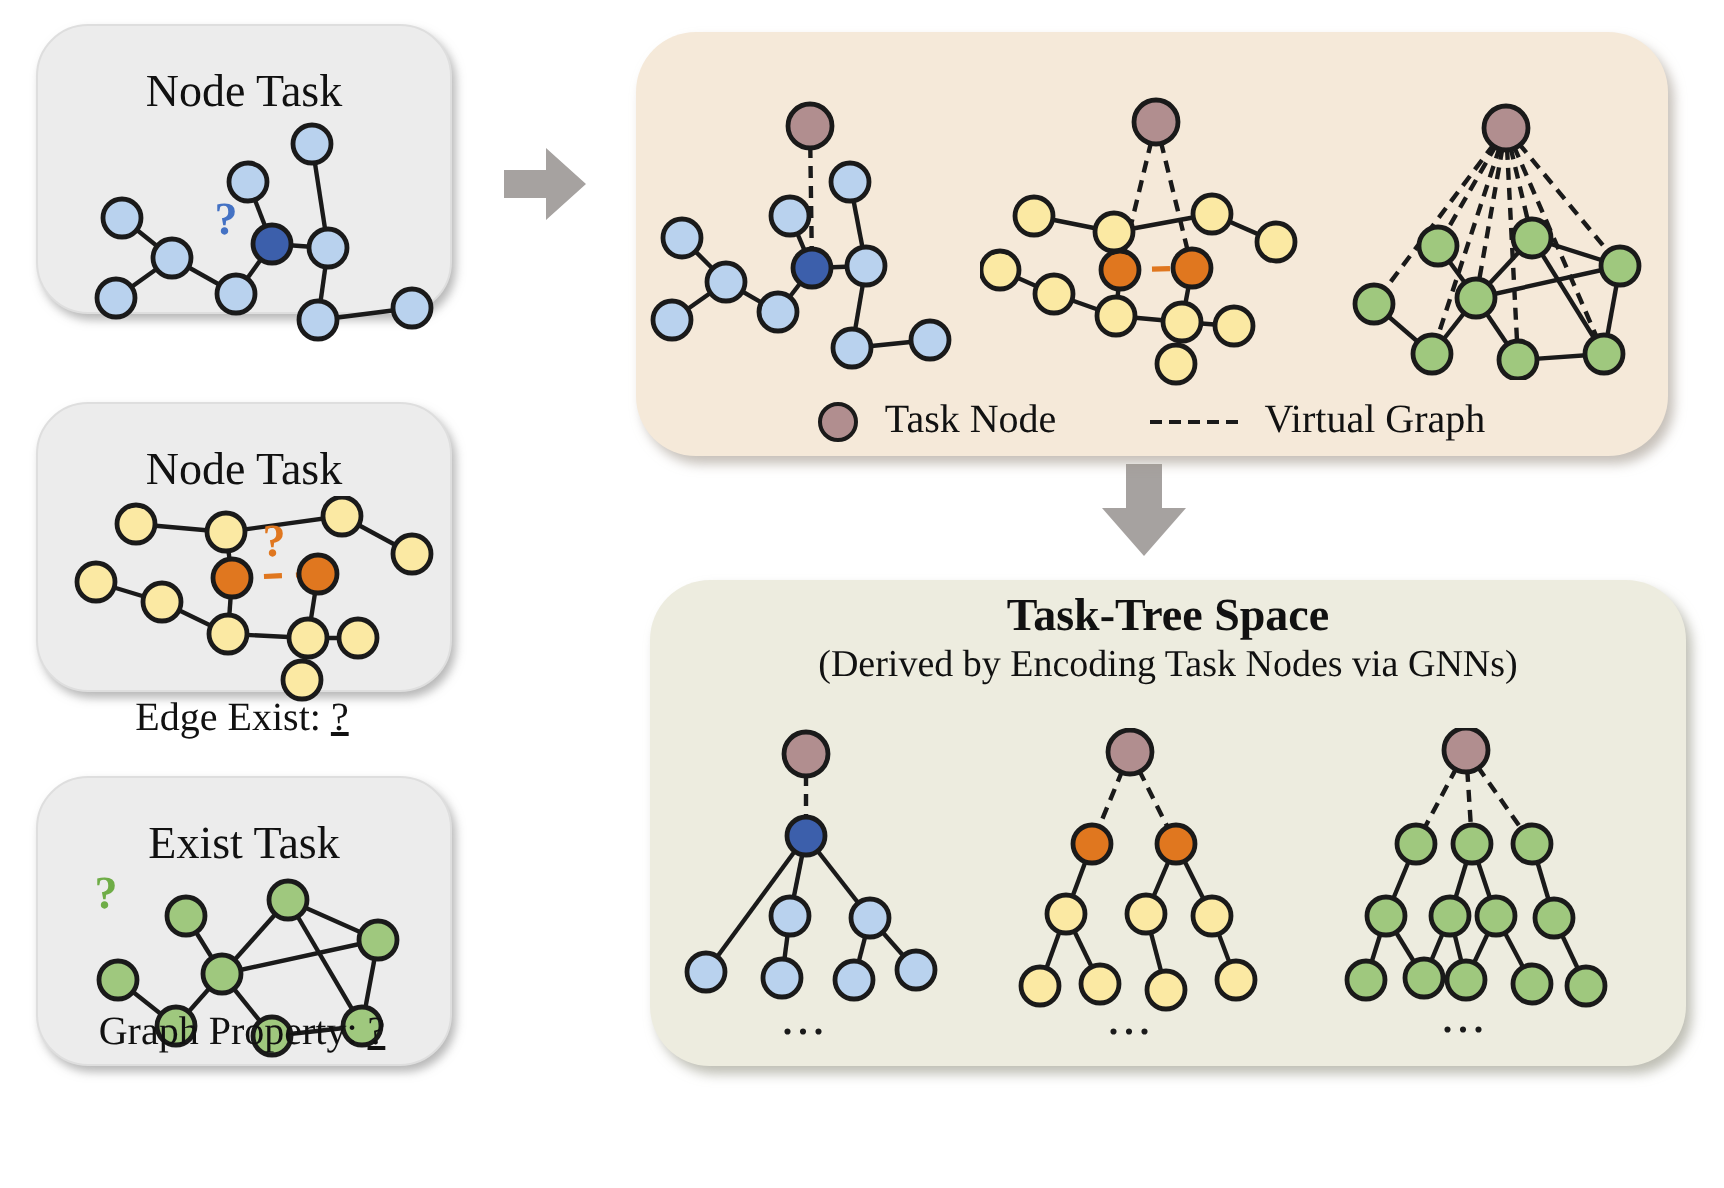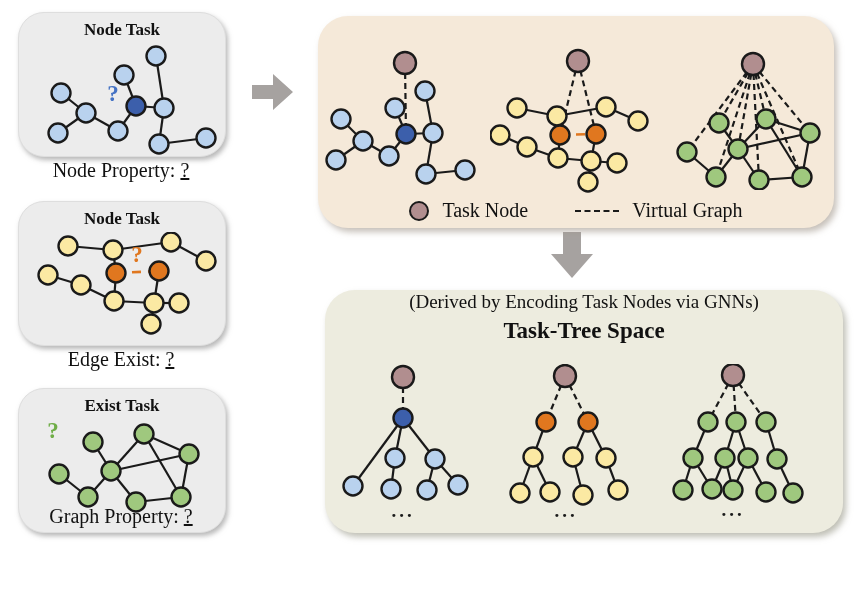--- a/index.html
+++ b/index.html
@@ -4,21 +4,21 @@
 <style>
   html,body{margin:0;padding:0;background:#ffffff;}
   .canvas{position:relative;width:862px;height:594px;background:#ffffff;
           font-family:"Liberation Serif",serif;color:#111;overflow:hidden;}
 
   
   .panel{position:absolute;left:18px;width:206px;height:143px;background:#ececec;
          border:1px solid #dedede;border-radius:26px;text-align:center;
          box-shadow:2px 3px 5px rgba(125,125,125,.55);}
   #panel-node{top:12px;} #panel-edge{top:201px;} #panel-graph{top:388px;}
-  .panel-title{font-weight:bold;font-size:17px;line-height:26px;margin-top:4px;}
+  .panel-title{font-weight:normal;font-size:23px;line-height:26px;margin-top:20px;}
   .panel .graph-holder svg{display:block;margin:0 auto;}
 
   .caption{position:absolute;left:10px;width:222px;text-align:center;font-size:20px;}
   #cap-node{top:159px;} #cap-edge{top:348px;} #cap-graph{top:505px;}
   .u{text-decoration:underline;}
 
   
   .arrow{position:absolute;line-height:0;}
   #arrow-right{left:252px;top:68px;}
   #arrow-down{left:549px;top:232px;}
@@ -75,23 +75,20 @@
           <circle cx="113" cy="63" r="9.5" fill="#3c5fab" stroke="#1a1a1a" stroke-width="2.4"></circle>
           <circle cx="141" cy="65" r="9.5" fill="#b9d2ee" stroke="#1a1a1a" stroke-width="2.4"></circle>
           <circle cx="63" cy="70" r="9.5" fill="#b9d2ee" stroke="#1a1a1a" stroke-width="2.4"></circle>
           <circle cx="35" cy="90" r="9.5" fill="#b9d2ee" stroke="#1a1a1a" stroke-width="2.4"></circle>
           <circle cx="95" cy="88" r="9.5" fill="#b9d2ee" stroke="#1a1a1a" stroke-width="2.4"></circle>
           <circle cx="136" cy="101" r="9.5" fill="#b9d2ee" stroke="#1a1a1a" stroke-width="2.4"></circle>
           <circle cx="183" cy="95" r="9.5" fill="#b9d2ee" stroke="#1a1a1a" stroke-width="2.4"></circle>
           <text x="90" y="58" text-anchor="middle" class="lbl-q" fill="#4472c4">?</text>
         </svg>
       </div>
-  </div>
-  <div class="caption" id="cap-node">
-    <span>Node Property: </span><span class="u">?</span>
   </div>
 
   <div class="panel" id="panel-edge">
     <div class="panel-title">Node Task</div>
     <div class="graph-holder">
         <svg width="198" height="104" viewBox="0 0 198 104">
           <line x1="45" y1="14" x2="90" y2="18" stroke="#1a1a1a" stroke-width="2.2"></line>
           <line x1="90" y1="18" x2="148" y2="10" stroke="#1a1a1a" stroke-width="2.2"></line>
           <line x1="148" y1="10" x2="183" y2="29" stroke="#1a1a1a" stroke-width="2.2"></line>
           <line x1="90" y1="18" x2="93" y2="41" stroke="#1a1a1a" stroke-width="2.2"></line>
@@ -248,22 +245,22 @@
         </svg></div>
     <div id="legend">
       <span class="legend-circle" style="background: rgb(177, 142, 143);"></span>
       <span>Task Node</span>
       <span class="legend-dash"></span>
       <span>Virtual Graph</span>
     </div>
   </div>
 
   <div id="tree-box">
+    <div id="tree-title">Task-Tree Space</div>
     <div id="tree-subtitle">(Derived by Encoding Task Nodes via GNNs)</div>
-    <div id="tree-title">Task-Tree Space</div>
     <div class="tgraph" id="tgraph-0"><svg width="130" height="158" viewBox="0 0 130 158">
           <line x1="63" y1="13" x2="63" y2="54" stroke="#1a1a1a" stroke-width="2.2" stroke-dasharray="6 4"></line>
           <line x1="63" y1="54" x2="13" y2="122" stroke="#1a1a1a" stroke-width="2.2"></line>
           <line x1="63" y1="54" x2="55" y2="94" stroke="#1a1a1a" stroke-width="2.2"></line>
           <line x1="63" y1="54" x2="95" y2="95" stroke="#1a1a1a" stroke-width="2.2"></line>
           <line x1="55" y1="94" x2="51" y2="125" stroke="#1a1a1a" stroke-width="2.2"></line>
           <line x1="95" y1="95" x2="87" y2="126" stroke="#1a1a1a" stroke-width="2.2"></line>
           <line x1="95" y1="95" x2="118" y2="121" stroke="#1a1a1a" stroke-width="2.2"></line>
           <circle cx="63" cy="13" r="11" fill="#b18e8f" stroke="#1a1a1a" stroke-width="2.4"></circle>
           <circle cx="63" cy="54" r="9.5" fill="#3c5fab" stroke="#1a1a1a" stroke-width="2.4"></circle>

